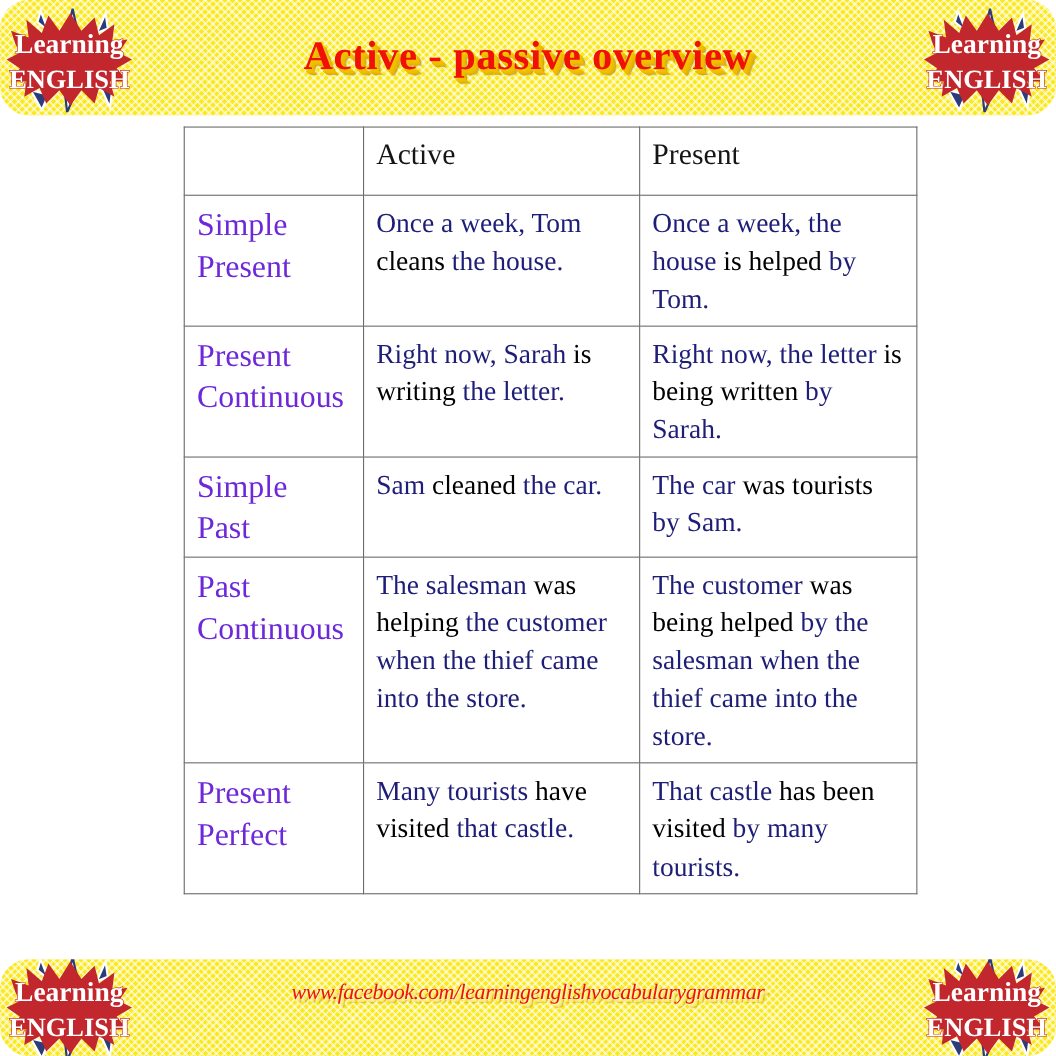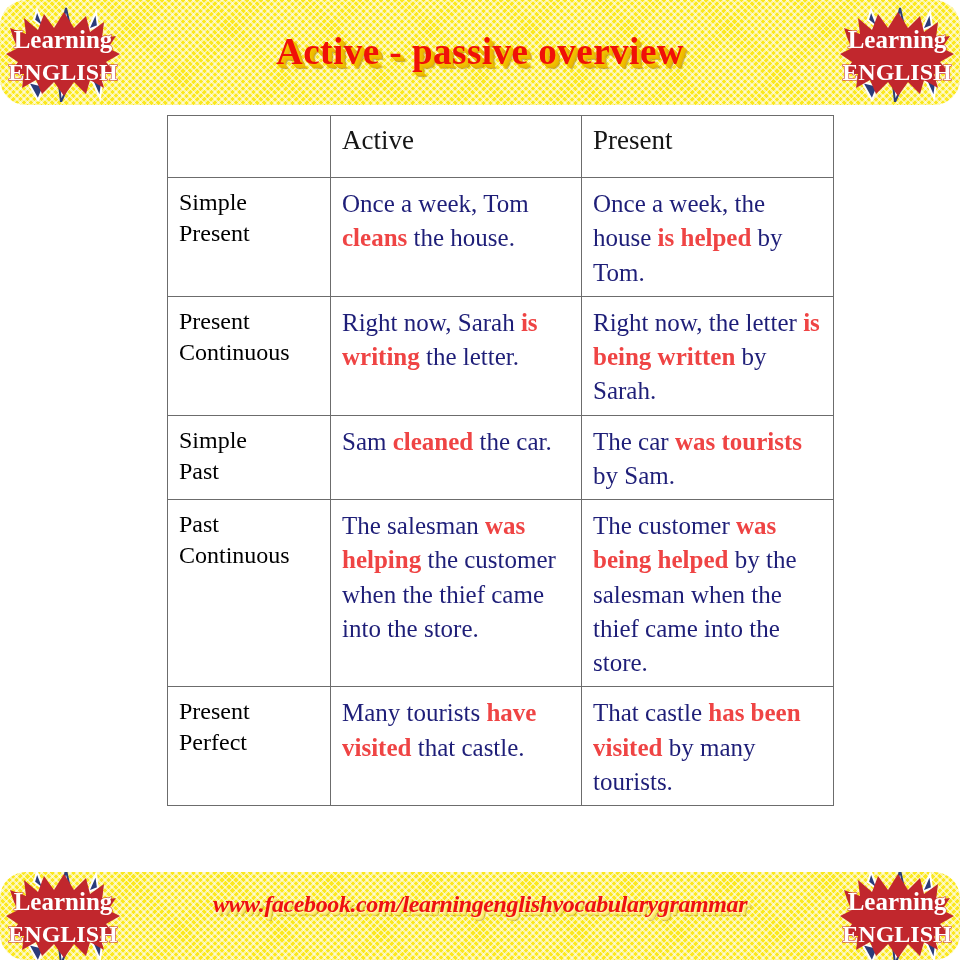--- a/index.html
+++ b/index.html
@@ -51,22 +51,22 @@
       4px 4px 0 #e9b300, 5px 5px 1px rgba(150,110,0,.55);
     white-space:nowrap;
     border-radius:18px;
   }
 
   
   #footer-url{
     position:absolute;
     top:891px;left:0;width:960px;
     text-align:center;
-    font-size:24px;
-    font-weight:bold;
+    font-size:20px;
+    font-weight:normal;
     font-style:italic;
     font-family:"Liberation Serif", serif;
     color:#ee1111;
     letter-spacing:-.4px;
     text-shadow:
       1px 1px 0 #fff6a8, 2px 2px 0 #fdf07e, 3px 3px 0 #f9e85c,
       4px 4px 1px rgba(150,120,0,.45);
     white-space:nowrap;
   }
 
@@ -95,33 +95,33 @@
     font-size:27px;
     color:#151515;
     font-weight:normal;
     text-align:left;
     padding-top:11px;
   }
   .hdr-blank{height:46px;}
 
   
   .tense-cell{
-    font-size:24px;
-    color:#000000;
+    font-size:29px;
+    color:#6d28d9;
     line-height:1.30;
     padding-top:10px;
   }
   
   .sent-cell{
     font-size:25px;
     color:#1e1e78;
     line-height:1.37;
     padding-top:10px;
   }
-  .sent-cell b{font-weight:bold;color:#ef4444;}
+  .sent-cell b{font-weight:normal;color:#000000;}
 
   
   #table-clip{
     position:absolute;
     left:0;top:0;width:960px;height:872px;
     overflow:hidden;
   }
 </style>
 </head>
 <body>

